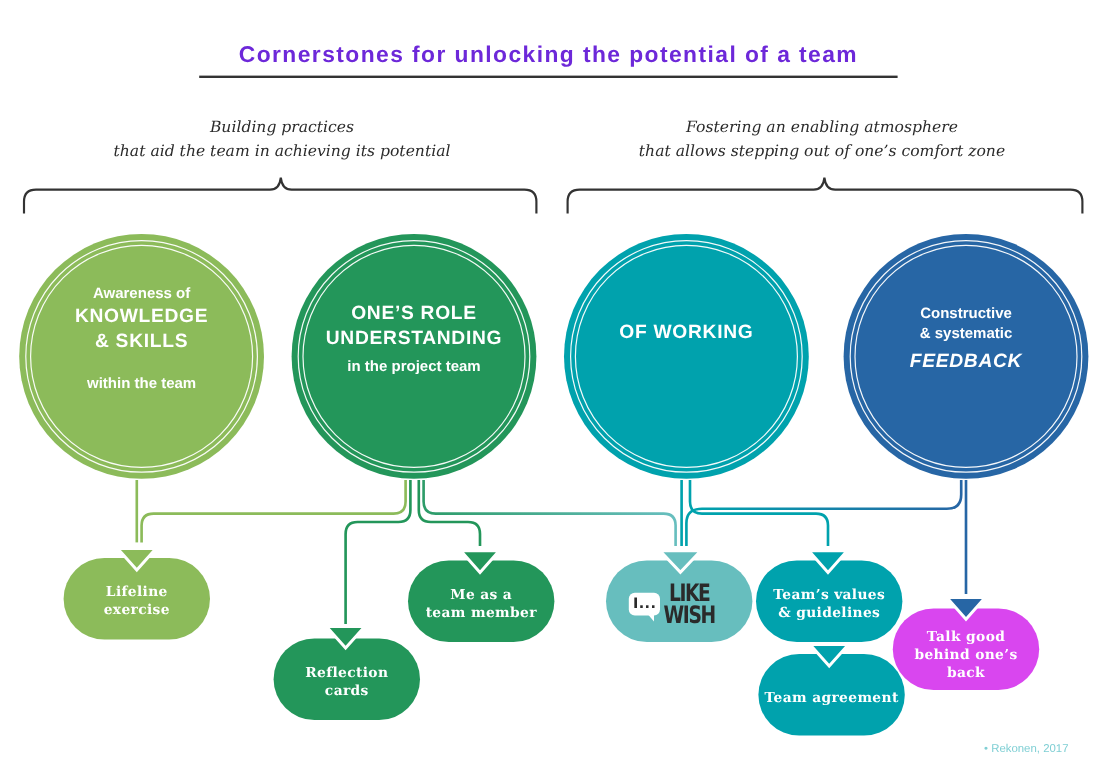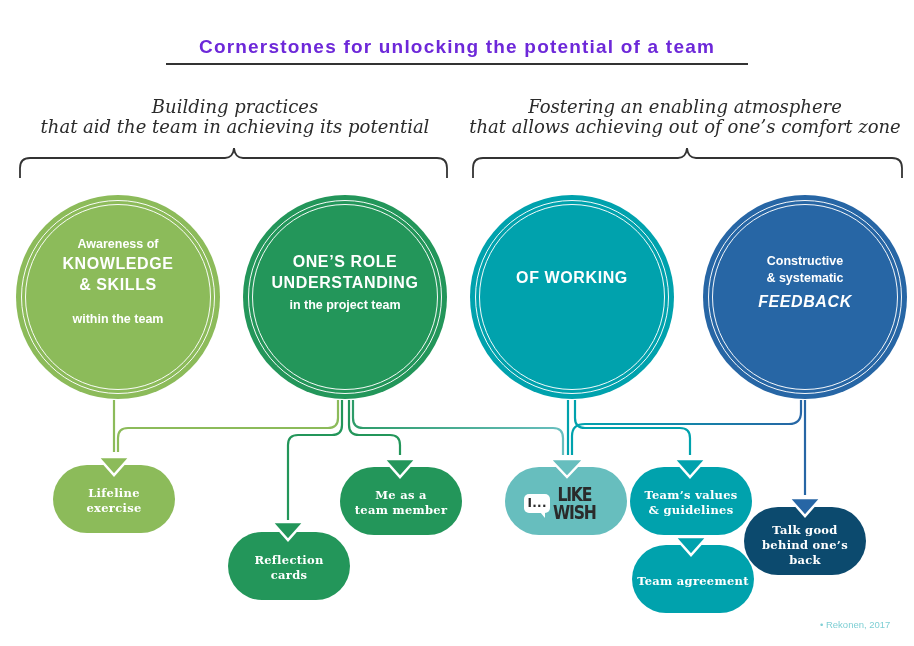--- a/index.html
+++ b/index.html
@@ -1,19 +1,19 @@
 <!DOCTYPE html>
 <html><head>
 <meta charset="utf-8">
 <style>
   html, body { margin: 0; padding: 0; background: #ffffff; }
   body { width: 914px; height: 646px; position: relative; overflow: hidden; font-family: "Liberation Sans", sans-serif; }
   .title { position: absolute; left: 0; width: 914px; top: 36px; text-align: center; font-family: "Liberation Sans", sans-serif; font-weight: bold; font-size: 19px; letter-spacing: 1.2px; color: #6d28d9; }
   .title-rule { position: absolute; left: 166px; width: 582px; top: 63px; height: 2px; background: #333; }
-  .subtitle { position: absolute; text-align: center; font-family: "DejaVu Serif", serif; font-style: italic; font-size: 18px; line-height: 20px; color: #2b2b2b; }
+  .subtitle { position: absolute; text-align: center; font-family: "DejaVu Serif", serif; font-style: italic; font-size: 13px; line-height: 20px; color: #2b2b2b; }
   .sub-left { left: 20px; width: 430px; top: 97px; }
   .sub-right { left: 465px; width: 440px; top: 97px; }
   svg.lines { position: absolute; left: 0; top: 0; }
   .circle { position: absolute; width: 204px; height: 204px; border-radius: 50%; display: flex; flex-direction: column; align-items: center; justify-content: center; color: #fff; text-align: center; }
   .circle::before { content: ""; position: absolute; left: 5px; top: 5px; right: 5px; bottom: 5px; border-radius: 50%; border: 1.5px solid rgba(255,255,255,0.95); }
   .circle::after { content: ""; position: absolute; left: 9px; top: 9px; right: 9px; bottom: 9px; border-radius: 50%; border: 1.5px solid rgba(255,255,255,0.95); }
   .c-inner { margin-top: -30px; position: relative; z-index: 2; }
   .c-small { font-weight: bold; font-size: 12.5px; line-height: 17px; }
   .c-big { font-weight: bold; font-size: 16px; line-height: 21px; letter-spacing: 0.6px; }
   .pill { position: absolute; width: 122px; height: 68px; border-radius: 34px; display: flex; align-items: center; justify-content: center; text-align: center; color: #fff; font-family: "DejaVu Serif", serif; font-weight: bold; font-size: 11.5px; line-height: 15px; letter-spacing: 0.3px; }
@@ -29,21 +29,21 @@
 
 <div class="title">Cornerstones for unlocking the potential of a team</div>
 <div class="title-rule"></div>
 
 <div class="subtitle sub-left">
   <div>Building practices</div>
   <div>that aid the team in achieving its potential</div>
 </div>
 <div class="subtitle sub-right">
   <div>Fostering an enabling atmosphere</div>
-  <div>that allows achieving out of one’s comfort zone</div>
+  <div>that allows stepping out of one’s comfort zone</div>
 </div>
 
 <svg class="lines" width="914" height="646">
   <defs>
     <linearGradient id="gLongLine" x1="120" y1="0" x2="560" y2="0" gradientUnits="userSpaceOnUse">
       <stop offset="0" stop-color="#8cbb5a"></stop>
       <stop offset="0.45" stop-color="#23965a"></stop>
       <stop offset="1" stop-color="#67bebe"></stop>
     </linearGradient>
     <linearGradient id="gFeedLine" x1="580" y1="0" x2="800" y2="0" gradientUnits="userSpaceOnUse">
@@ -135,21 +135,21 @@
 </div>
 <div class="pill" style="left:632px; top:545px; background:#00a2ad;">
   <span>Team agreement</span>
 </div>
 <div class="pill" style="left:630px; top:467px; background:#00a2ad;">
   <span>
       <span style="padding:0">Team’s values</span>
       <span style="padding:0">&amp; guidelines</span>
     </span>
 </div>
-<div class="pill" style="left:744px; top:507px; background:#0c4a6e;">
+<div class="pill" style="left:744px; top:507px; background:#d946ef;">
   <span style="padding-top:8px;">
       <span style="padding:0">Talk good</span>
       <span style="padding:0">behind one’s</span>
       <span style="padding:0">back</span>
     </span>
 </div>
 
 <svg class="lines" width="914" height="646">
   <g stroke="#ffffff" stroke-width="2.5" stroke-linejoin="miter">
     <polygon points="98,457 130,457 114,475" fill="#8cbb5a"></polygon>

